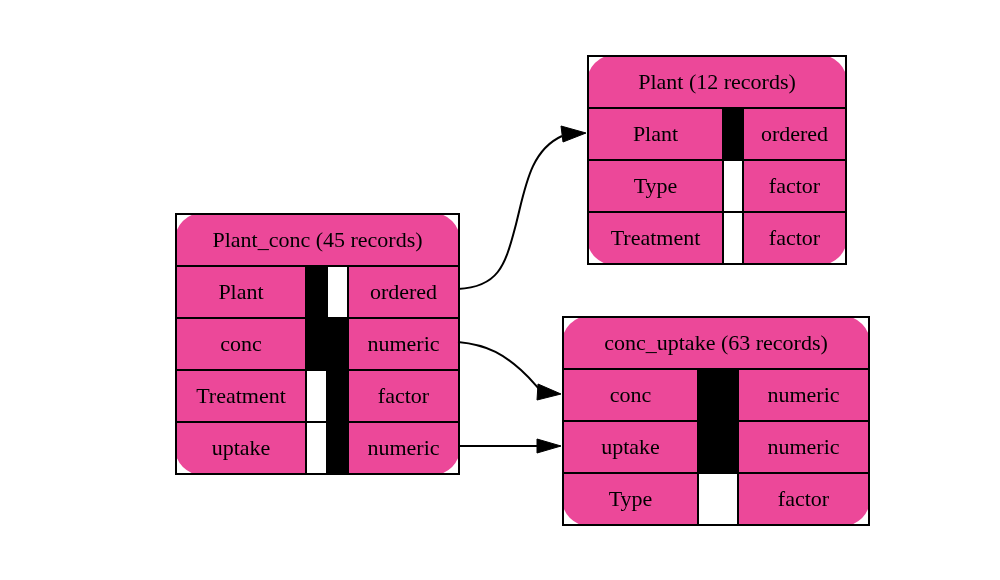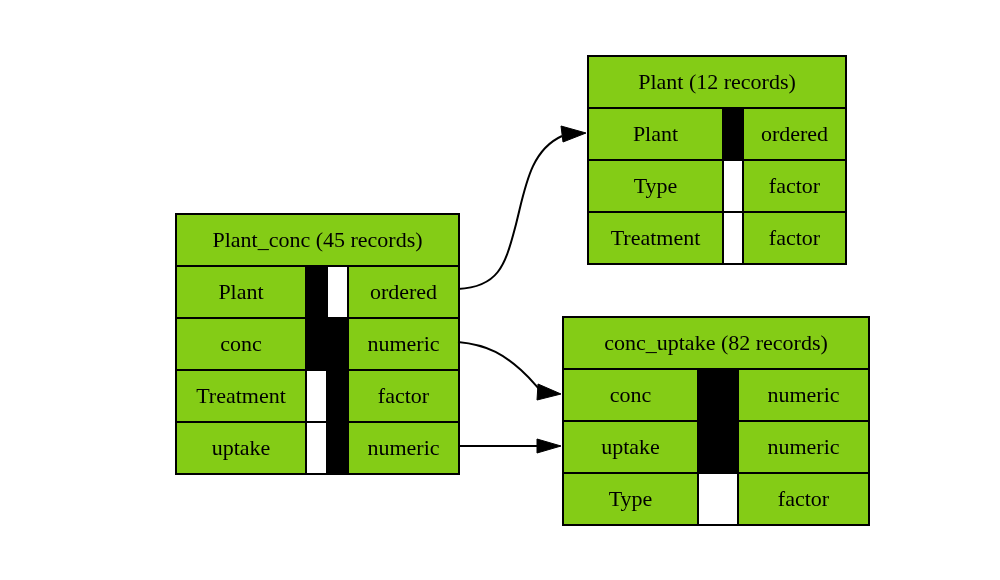--- a/index.html
+++ b/index.html
@@ -12,21 +12,22 @@
     width: 1000px;
     height: 580px;
     background: #ffffff;
     overflow: hidden;
     font-family: "Liberation Serif", "DejaVu Serif", serif;
   }
   table.entity {
     position: absolute;
     border-collapse: collapse;
     table-layout: fixed;
-    background: #84cc16;
+    background: #ec4899;
+    border-radius: 27px;
   }
   table.entity tr { height: 52px; }
   table.entity td {
     border: 2px solid #000000;
     padding: 0;
     margin: 0;
     text-align: center;
     vertical-align: middle;
     font-size: 22px;
     line-height: 1;
@@ -124,21 +125,21 @@
     </table>
 
   <table class="entity" style="left:562px; top:316px; width:306px;">
     <colgroup>
       <col style="width:135px">
         <col style="width:40px">
         <col style="width:131px">
     </colgroup>
     <tbody>
         <tr>
-      <td colspan="3" class="title-cell">conc_uptake (82 records)</td>
+      <td colspan="3" class="title-cell">conc_uptake (63 records)</td>
     </tr>
     <tr>
       <td>conc</td>
       <td class="key-cell" style="background-color: rgb(0, 0, 0);"></td>
       <td>numeric</td>
     </tr>
     <tr>
       <td>uptake</td>
       <td class="key-cell" style="background-color: rgb(0, 0, 0);"></td>
       <td>numeric</td>

